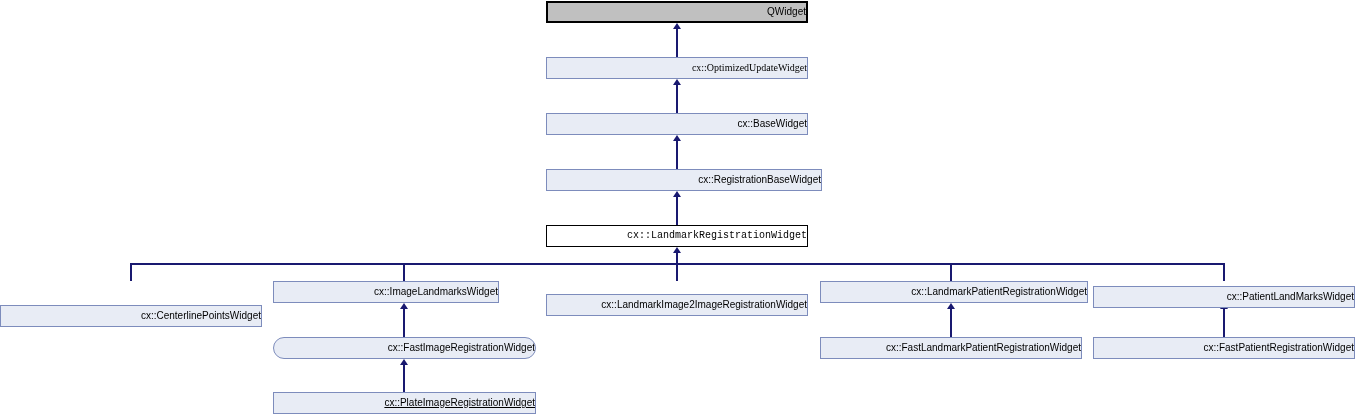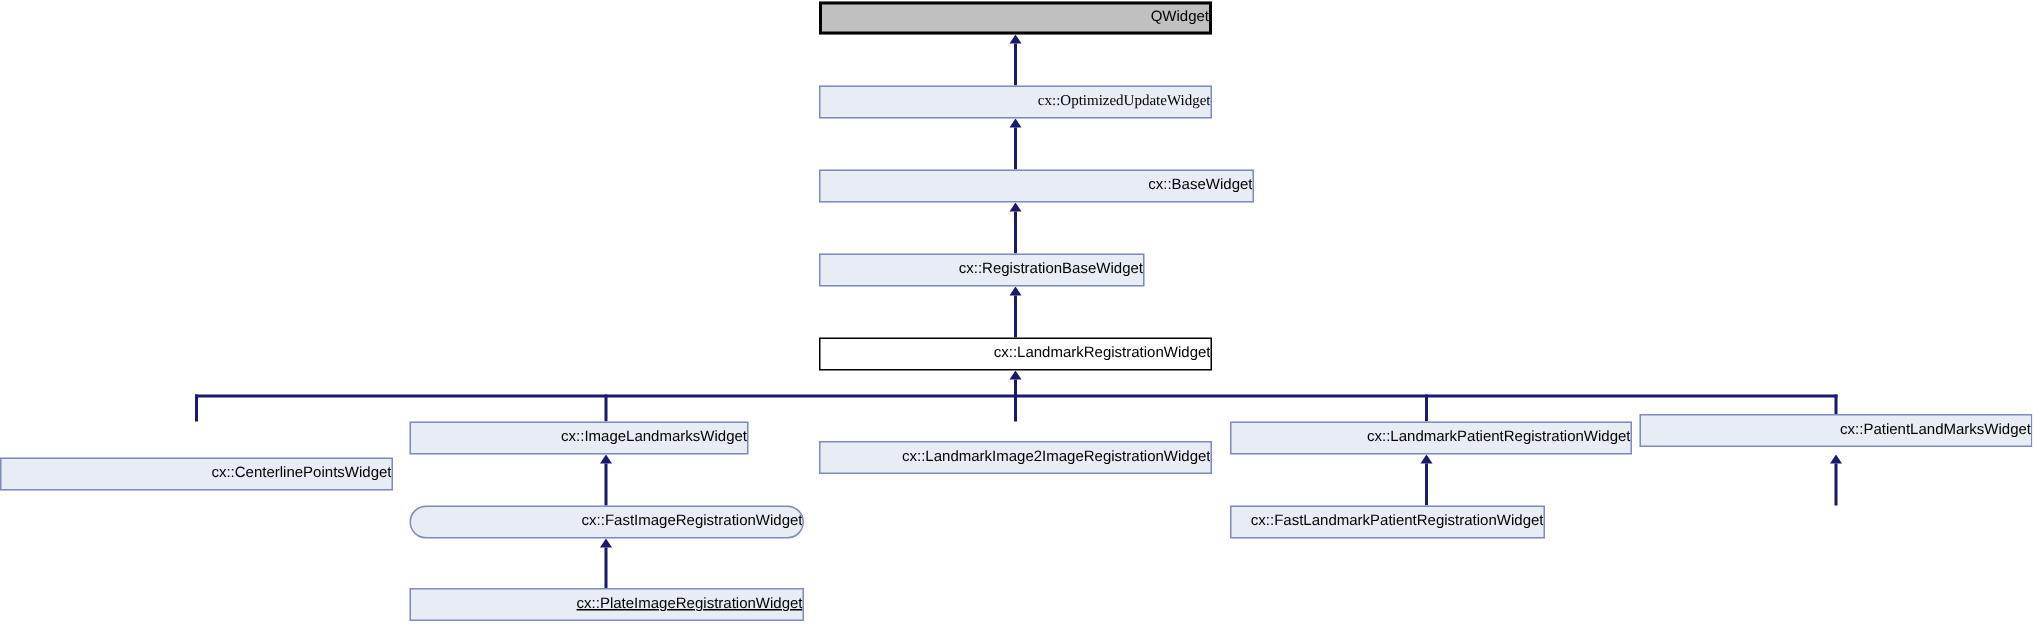--- a/index.html
+++ b/index.html
@@ -89,28 +89,29 @@
   <div class="edge-v" style="left:950px;top:309px;height:28px;"></div>
 
   <div class="arrow-up" style="left:1220px;top:303px;"></div>
   <div class="edge-v" style="left:1223px;top:309px;height:28px;"></div>
 
   <div class="arrow-up" style="left:400px;top:359px;"></div>
   <div class="edge-v" style="left:403px;top:365px;height:27px;"></div>
 
   <div class="node external" style="left:546px;top:1px;width:262px;">QWidget</div>
   <div class="node" style="left:546px;top:57px;width:262px;font-family:Liberation Serif, serif;">cx::OptimizedUpdateWidget</div>
-  <div class="node" style="left:546px;top:113px;width:290px;">cx::BaseWidget</div>
-  <div class="node" style="left:546px;top:169px;width:217px;">cx::RegistrationBaseWidget</div>
-  <div class="node focus" style="left:546px;top:225px;width:262px;">cx::LandmarkRegistrationWidget</div>
+  <div class="node" style="left:546px;top:113px;width:262px;">cx::BaseWidget</div>
+  <div class="node" style="left:546px;top:169px;width:276px;">cx::RegistrationBaseWidget</div>
+  <div class="node focus" style="left:546px;top:225px;width:262px;font-family:Liberation Mono, monospace;">cx::LandmarkRegistrationWidget</div>
 
   <div class="node" style="left:0px;top:281px;width:262px;margin-top:24px;">cx::CenterlinePointsWidget</div>
   <div class="node" style="left:273px;top:281px;width:226px;">cx::ImageLandmarksWidget</div>
   <div class="node" style="left:546px;top:294px;width:262px;">cx::LandmarkImage2ImageRegistrationWidget</div>
   <div class="node" style="left:820px;top:281px;width:268px;">cx::LandmarkPatientRegistrationWidget</div>
-  <div class="node" style="left:1093px;top:276px;width:262px;">cx::PatientLandMarksWidget</div>
+  <div class="node" style="left:1093px;top:286px;width:262px;">cx::PatientLandMarksWidget</div>
 
   <div class="node" style="left:273px;top:337px;width:263px;border-radius:11px;">cx::FastImageRegistrationWidget</div>
-  <div class="node" style="left:820px;top:337px;width:210px;">cx::FastLandmarkPatientRegistrationWidget</div>
+  <div class="node" style="left:820px;top:337px;width:262px;">cx::FastLandmarkPatientRegistrationWidget</div>
+  <div class="node" style="left:1093px;top:337px;width:262px;">cx::FastPatientRegistrationWidget</div>
 
   <div class="node" style="left:273px;top:392px;width:263px;text-decoration:underline;">cx::PlateImageRegistrationWidget</div>
 
 </div>
 
 </body></html>

